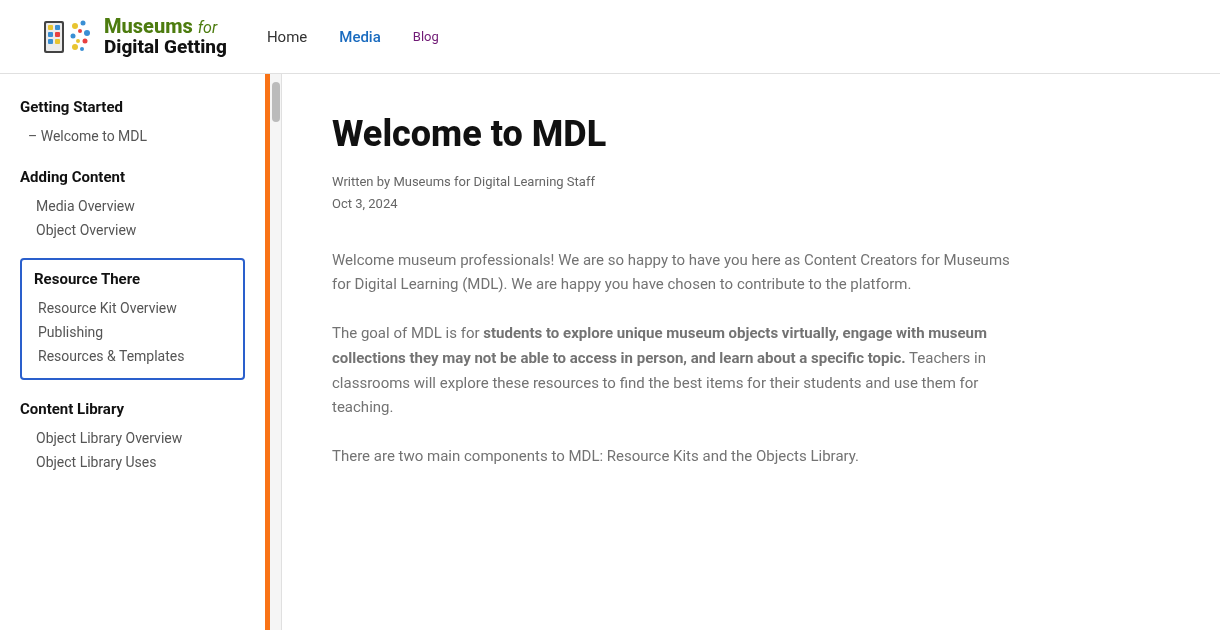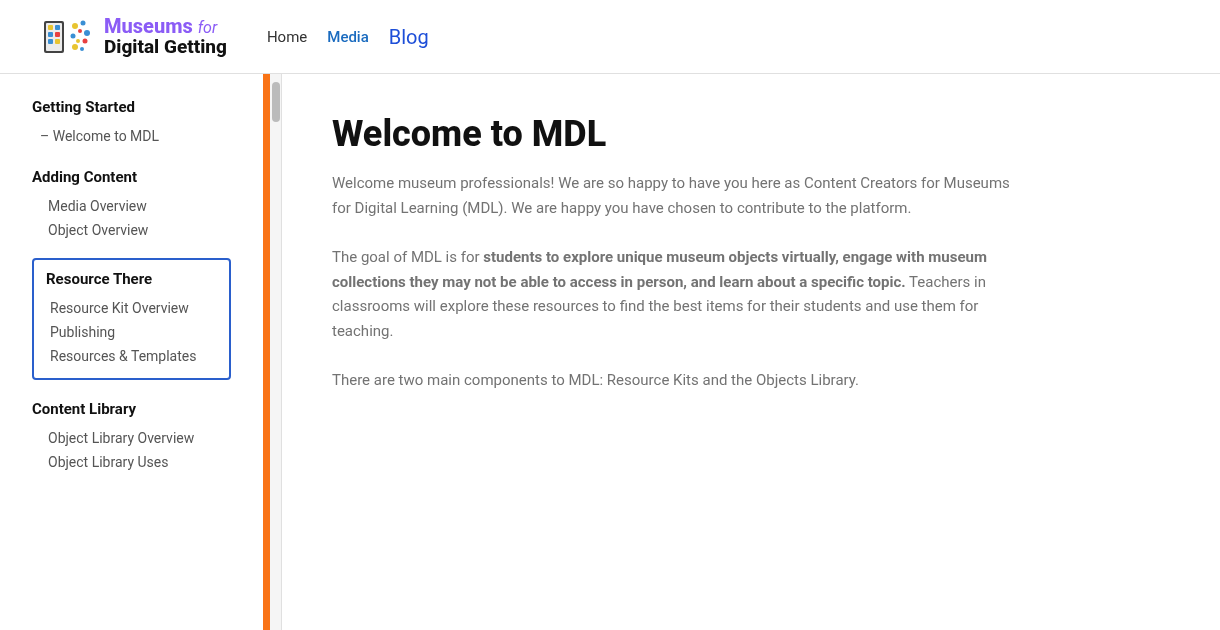--- a/index.html
+++ b/index.html
@@ -20,43 +20,43 @@
       gap: 12px;
       margin-right: 40px;
     }
     .logo-icon {
       width: 52px;
       height: 52px;
       flex-shrink: 0;
     }
     nav {
       display: flex;
-      gap: 20px;
+      gap: 32px;
       align-items: center;
     }
     nav a {
       text-decoration: none;
       font-size: 15px;
       color: #333;
     }
 
     
     .layout {
       display: flex;
       height: calc(630px - 74px);
       overflow: hidden;
     }
 
     
     .sidebar {
       width: 270px;
       flex-shrink: 0;
-      padding: 24px 32px;
+      padding: 24px 20px;
       overflow-y: auto;
-      border-right: 7px solid #f97316;
+      border-right: 5px solid #f97316;
       background: #fff;
     }
     .sidebar-section-title {
       font-size: 15px;
       font-weight: 700;
       color: #111;
       margin-bottom: 8px;
       margin-top: 20px;
     }
     .sidebar-section-title:first-child {
@@ -176,31 +176,31 @@
       <circle cx="43" cy="12" r="2.5" fill="#3a8fd4"></circle>
       <circle cx="40" cy="20" r="2" fill="#e84040"></circle>
       <circle cx="47" cy="22" r="3" fill="#3a8fd4"></circle>
       <circle cx="33" cy="25" r="2.5" fill="#3a8fd4"></circle>
       <circle cx="38" cy="30" r="2" fill="#e8c430"></circle>
       <circle cx="45" cy="30" r="2.5" fill="#e84040"></circle>
       <circle cx="42" cy="38" r="2" fill="#3a8fd4"></circle>
       <circle cx="35" cy="36" r="3" fill="#e8c430"></circle>
     </svg>
     <div>
-      <div style="font-size:20px;font-weight:800;color:#8b5cf6;line-height:1.1">
+      <div style="font-size:20px;font-weight:800;color:#4d7c0f;line-height:1.1">
         <span>Museums</span>
         <span style="font-style:italic;font-weight:400;font-size:16px"> <span>for</span></span>
       </div>
       <div style="font-size:19px;font-weight:800;color:#111;line-height:1.1">Digital Getting</div>
     </div>
   </div>
   <nav>
     <a href="#" style="color:#333;font-size:15px;text-decoration:none">Home</a>
     <a href="#" style="color:#1a6bbf;font-size:15px;font-weight:500;text-decoration:none">Media</a>
-    <a href="#" style="color:#1d4ed8;font-size:20px;text-decoration:none">Blog</a>
+    <a href="#" style="color:#701a75;font-size:13px;text-decoration:none">Blog</a>
   </nav>
 </header>
 
 <div class="layout">
 
   <aside class="sidebar">
 
     <div class="sidebar-section-title">Getting Started</div>
     <a class="sidebar-item dash" href="#">Welcome to MDL</a>
 
@@ -220,20 +220,24 @@
     <a class="sidebar-item indent" href="#">Object Library Uses</a>
 
   </aside>
 
   <div class="scroll-indicator">
     <div class="scroll-thumb"></div>
   </div>
 
   <main class="main-content">
     <h1 class="page-title">Welcome to MDL</h1>
+    <div class="meta">
+      <div>Written by Museums for Digital Learning Staff</div>
+      <div>Oct 3, 2024</div>
+    </div>
 
     <p class="content-para">Welcome museum professionals! We are so happy to have you here as Content Creators for Museums for Digital Learning (MDL). We are happy you have chosen to contribute to the platform.</p>
 
     <p class="content-para">
       The goal of MDL is for <strong>students to explore unique museum objects virtually, engage with museum collections they may not be able to access in person, and learn about a specific topic.</strong> Teachers in classrooms will explore these resources to find the best items for their students and use them for teaching.
     </p>
 
     <p class="content-para">There are two main components to MDL: Resource Kits and the Objects Library.</p>
   </main>
 

